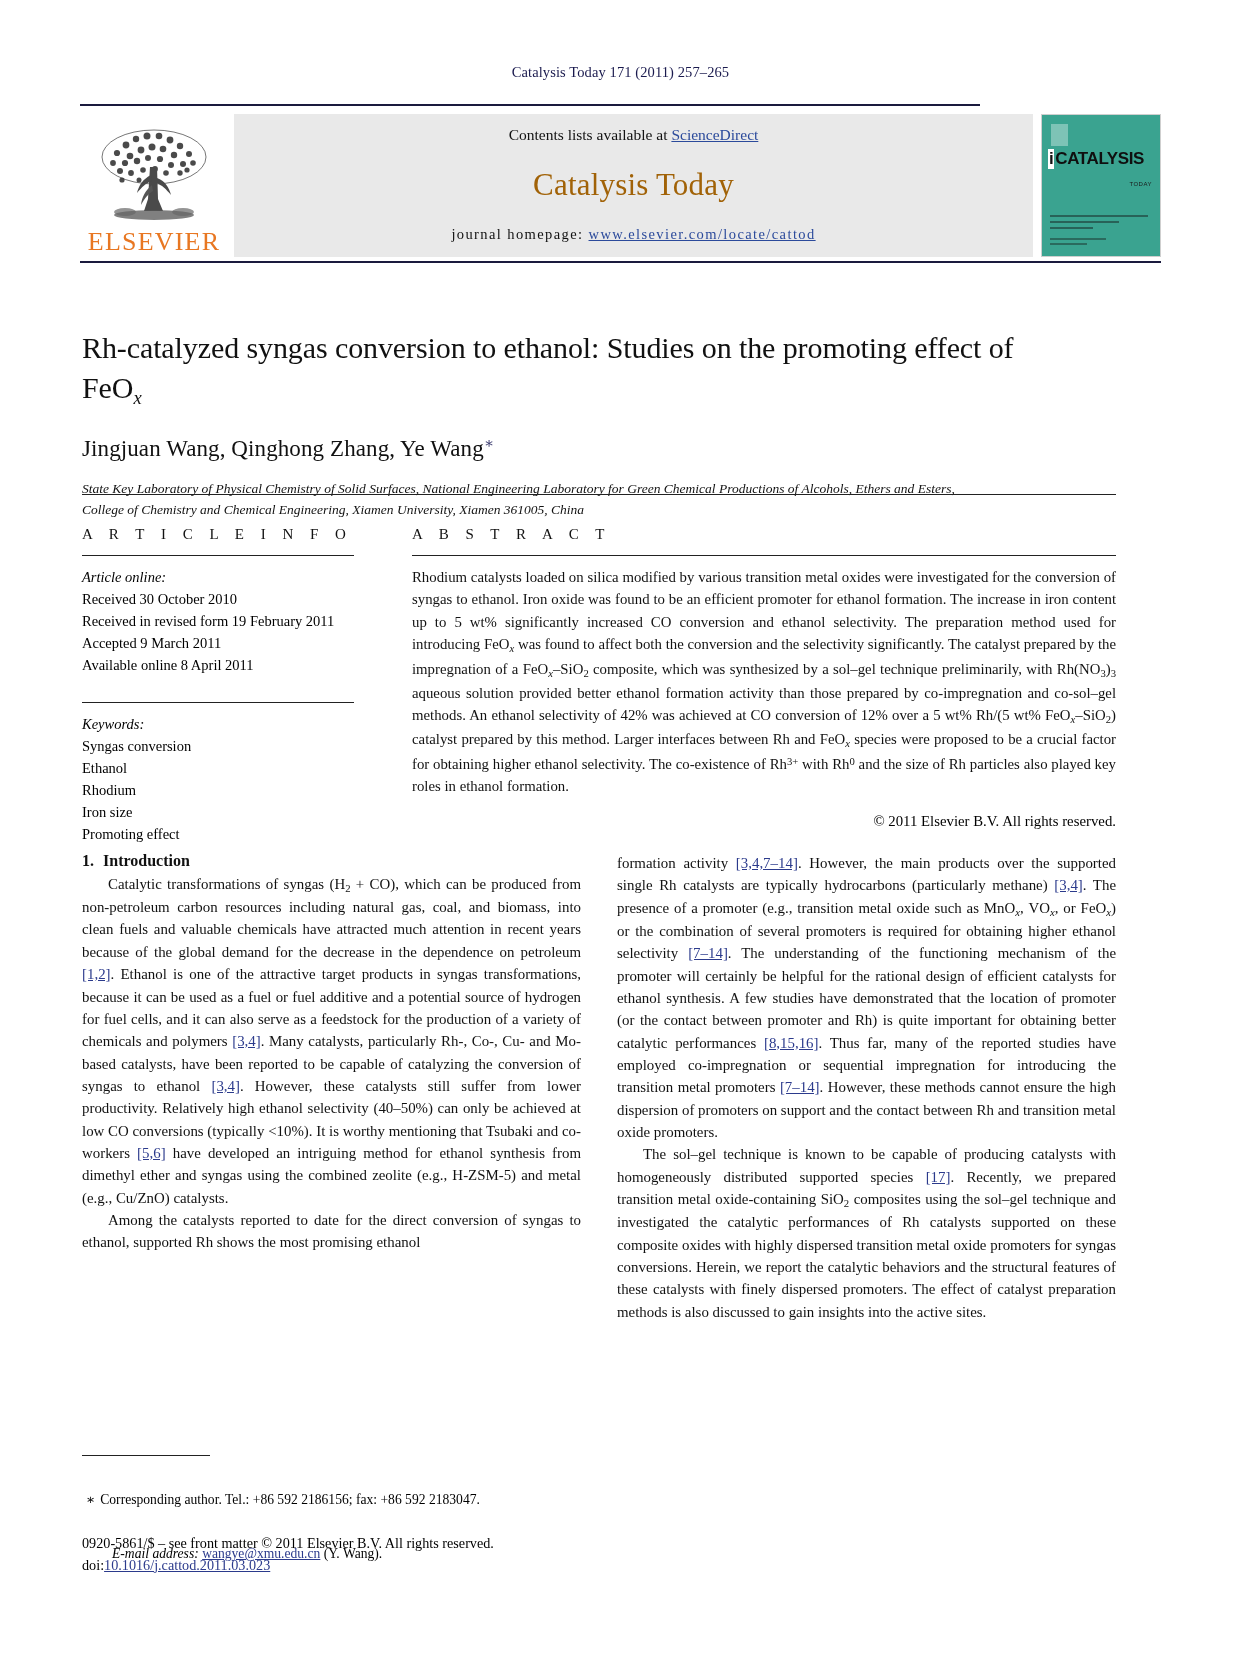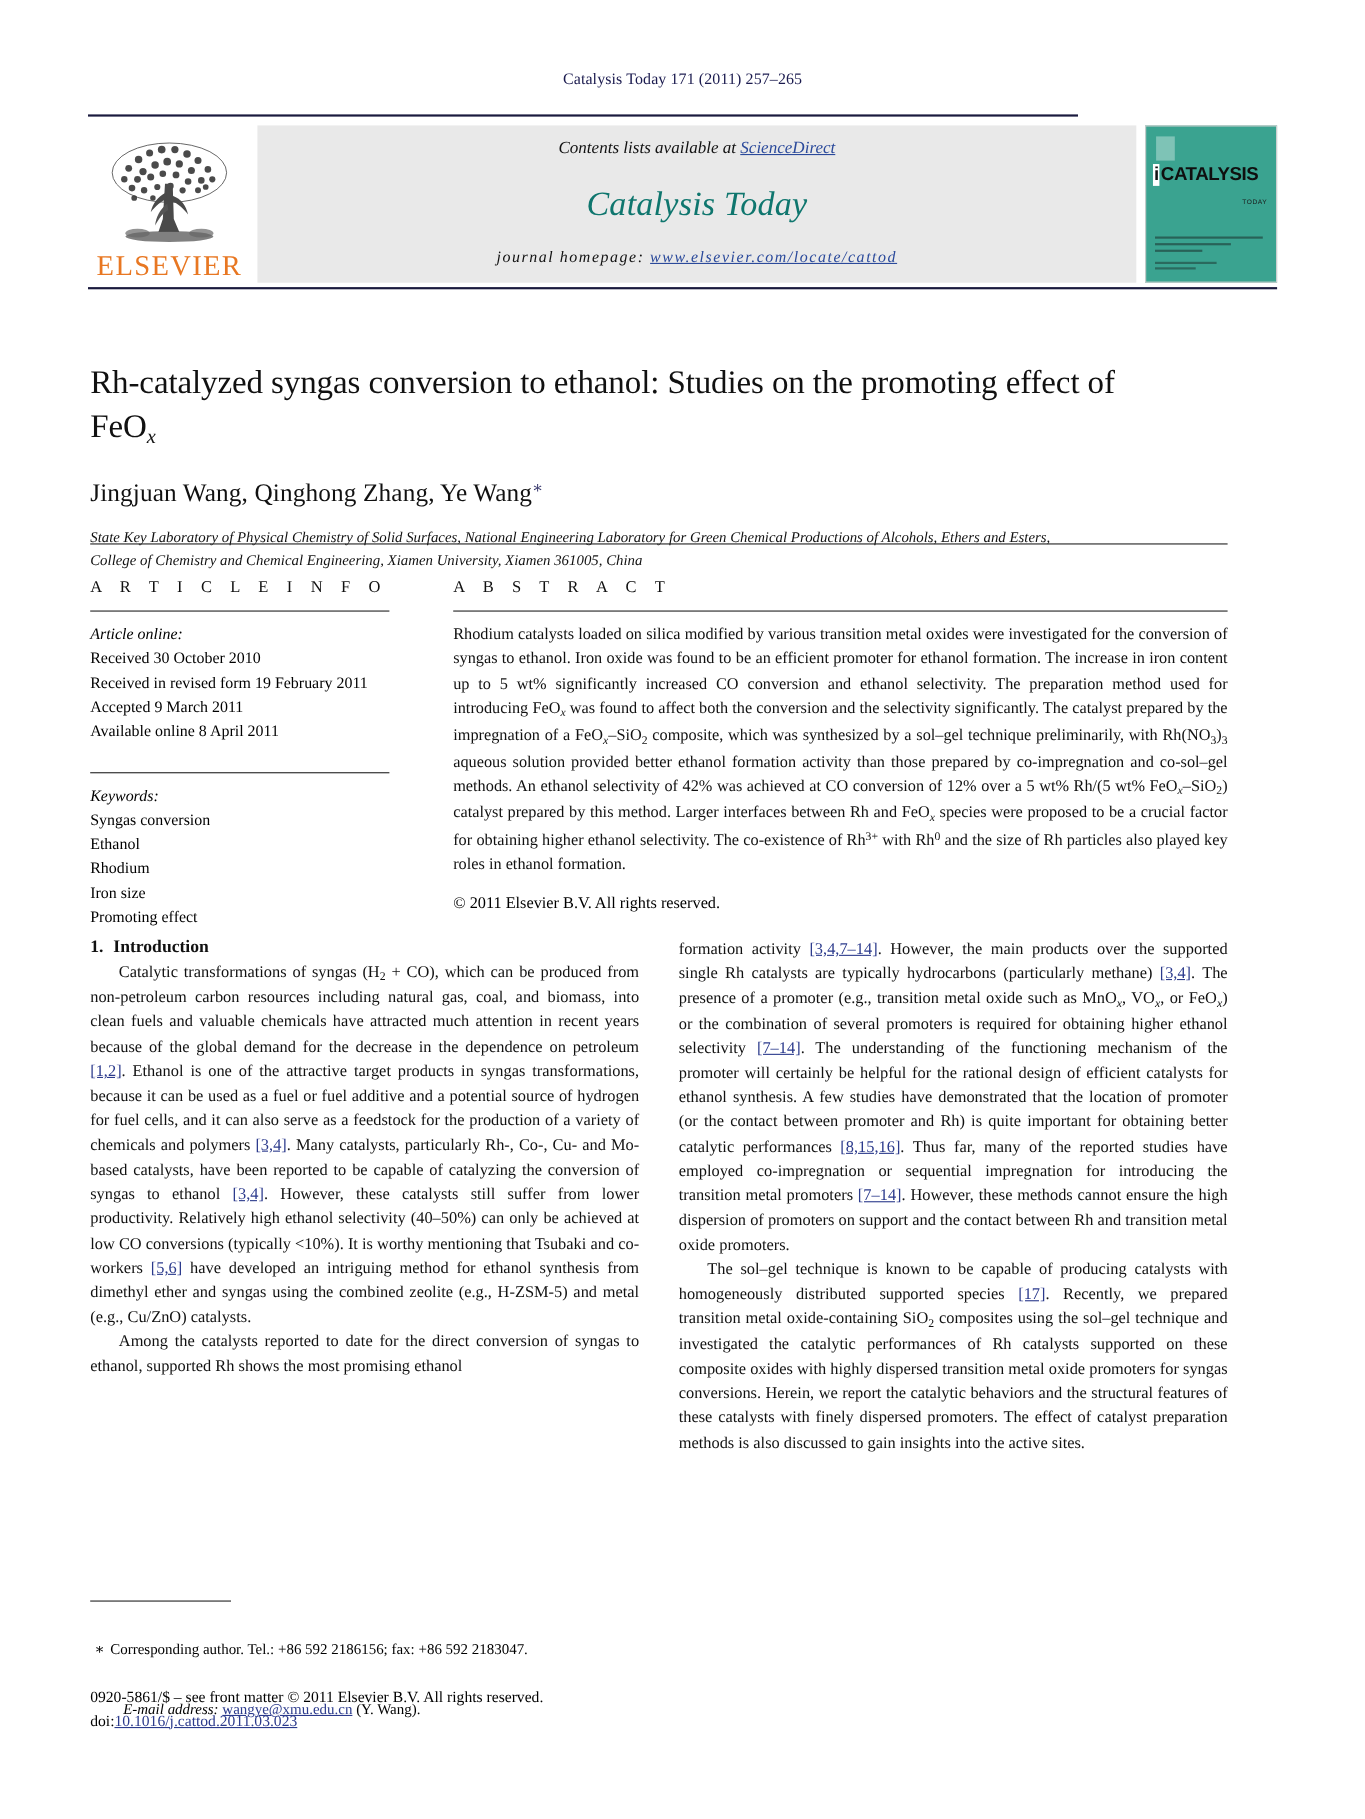--- a/index.html
+++ b/index.html
@@ -74,32 +74,31 @@
   .header-center {
     flex: 1 1 auto;
     background: #e9e9e9;
     display: flex;
     flex-direction: column;
     align-items: center;
     justify-content: space-between;
     padding: 12px 0 14px 0;
     margin-left: 6px;
     margin-right: 8px;
-    font-style: italic;
   }
   .contents-line {
     font-size: 15.5px;
     color: #111;
   }
   .sciencedirect {
     color: #2b4a9b;
   }
   .journal-title {
     font-size: 31px;
-    color: #0f766e;
+    color: #a16207;
     font-weight: 400;
     letter-spacing: 0.2px;
   }
   .homepage-line {
     font-size: 14.5px;
     letter-spacing: 1.4px;
     color: #111;
   }
   .homepage-url {
     color: #2b4a9b;
@@ -282,20 +281,21 @@
     line-height: 1.52;
   }
   .abs-body {
     font-size: 14.8px;
     line-height: 1.52;
     text-align: justify;
     color: #111;
   }
   .abs-copy {
     margin-top: 15px;
+    text-align: right;
     font-size: 14.8px;
   }
   .sub, .sup {
     font-size: 0.72em;
   }
   .sub { vertical-align: -0.28em; }
   .sup { vertical-align: 0.42em; }
   .subi { font-style: italic; }
 
   

